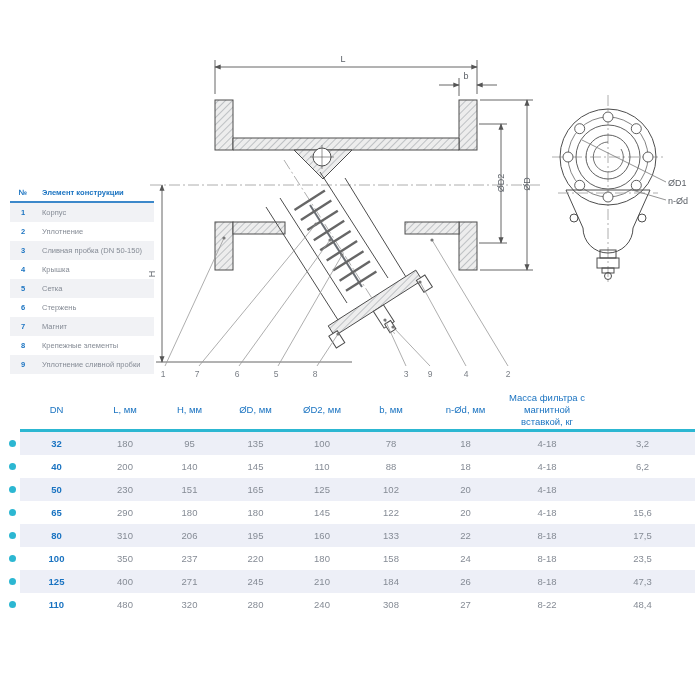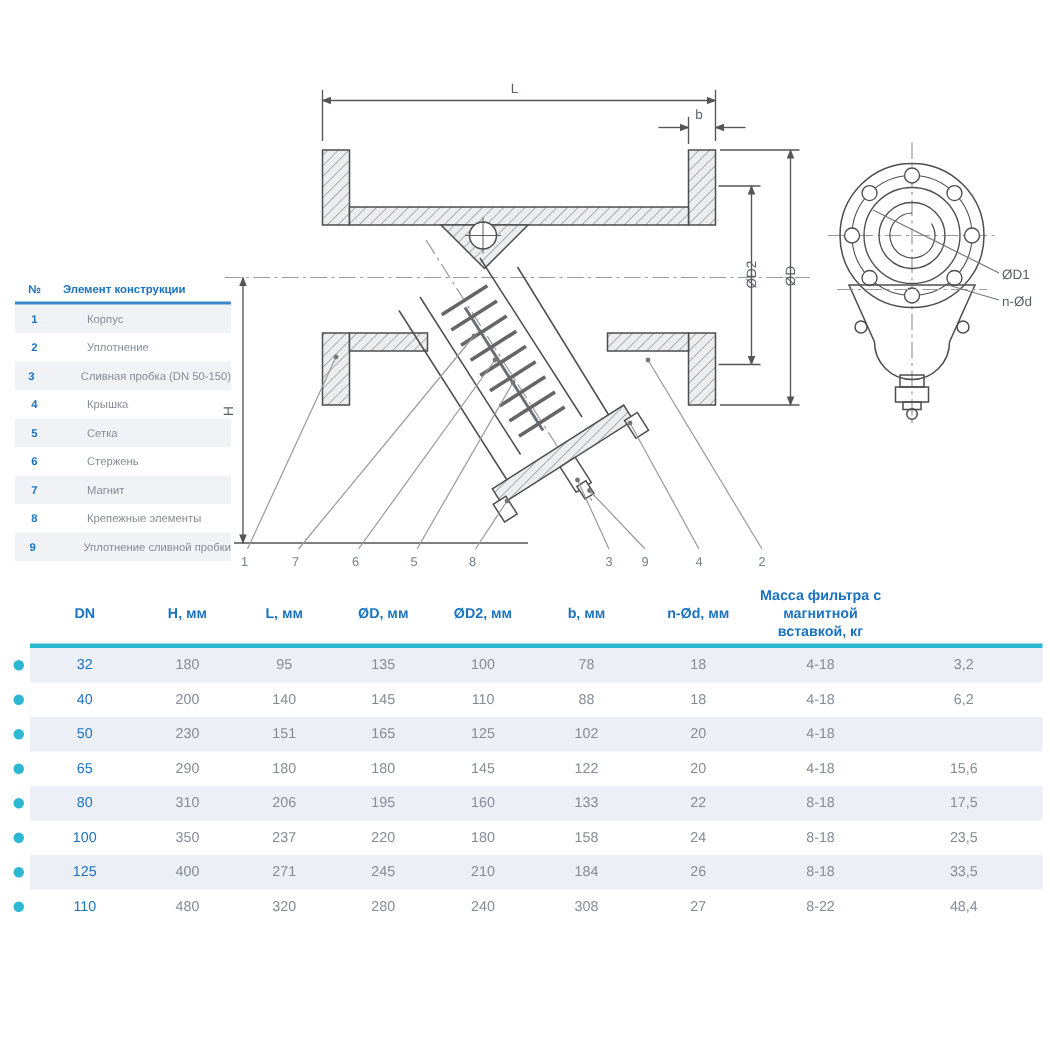--- a/index.html
+++ b/index.html
@@ -16,32 +16,32 @@
 
   
   .parts{position:absolute; left:10px; top:184px; width:144px; font-size:7.5px; z-index:2; background:transparent;}
   .p-head{display:flex; align-items:center; height:17px; color:var(--blue); font-weight:bold; font-size:7.6px;}
   .p-head .p-num{width:26px; text-align:center;}
   .p-head .p-name{padding-left:6px;}
   .p-rule{height:2px; background:var(--blue); opacity:.85;}
   .p-row{display:flex; align-items:center; height:19px; white-space:nowrap;}
   .p-row.shade{background:var(--pshade);}
   .p-row .p-num{width:26px; text-align:center; color:var(--blue); font-weight:bold;}
-  .p-row .p-name{padding-left:6px; color:var(--gray);margin-left:16px;}
+  .p-row .p-name{padding-left:6px; color:var(--gray);}
 
   
   .dims{position:absolute; left:0; top:391px; width:700px; font-size:9.5px;}
   .dt-grid{display:grid; grid-template-columns:73px 64px 65px 67px 66px 72px 77px 86px 105px; margin-left:20px;}
   .dt-cell{display:flex; align-items:center; justify-content:center; text-align:center; color:var(--gray);}
-  .dt-cell.head{color:var(--blue); font-weight:bold; min-height:38px; line-height:1.2;}
+  .dt-cell.head{color:var(--blue); font-weight:normal; min-height:38px; line-height:1.2;}
   .dt-cell.mass{line-height:1.25;}
   .cyan-rule{height:3px; background:var(--cyan); margin-left:20px; width:675px;}
   .dt-row{position:relative; height:23px; display:grid; grid-template-columns:73px 64px 65px 67px 66px 72px 77px 86px 105px; margin-left:20px; width:675px;}
   .dt-row.shade{background:var(--shade);}
-  .dt-row .dn{color:var(--blue); font-weight:normal;}
+  .dt-row .dn{color:var(--blue); font-weight:bold;}
   .bullet{position:absolute; left:-11px; top:8px; width:7px; height:7px; border-radius:50%; background:var(--cyan);}
 
   
   text{font-family:"Liberation Sans", sans-serif; fill:#5a5f66;}
   .dim-t{font-size:9px;}
   .co-t{font-size:8.5px; fill:#7a7f86;}
 </style>
 </head>
 <body>
 
@@ -243,22 +243,22 @@
         <div class="p-row shade">
           <span class="p-num">9</span>
           <span class="p-name">Уплотнение сливной пробки</span>
         </div>
       </div>
   </div>
 
   <div class="dims">
     <div class="dt-grid">
         <div class="dt-cell head">DN</div>
+        <div class="dt-cell head">L, мм</div>
         <div class="dt-cell head">H, мм</div>
-        <div class="dt-cell head">L, мм</div>
         <div class="dt-cell head">ØD, мм</div>
         <div class="dt-cell head">ØD2, мм</div>
         <div class="dt-cell head">b, мм</div>
         <div class="dt-cell head">n-Ød, мм</div>
         <div class="dt-cell head mass">Масса фильтра с магнитной вставкой, кг</div>
       </div>
     <div class="cyan-rule"></div>
     <div>
         <div class="dt-row shade">
           <span class="bullet"></span>
@@ -334,21 +334,21 @@
         <div class="dt-row shade">
           <span class="bullet"></span>
           <div class="dt-cell dn">125</div>
           <div class="dt-cell">400</div>
           <div class="dt-cell">271</div>
           <div class="dt-cell">245</div>
           <div class="dt-cell">210</div>
           <div class="dt-cell">184</div>
           <div class="dt-cell">26</div>
           <div class="dt-cell">8-18</div>
-          <div class="dt-cell">33,5</div>
+          <div class="dt-cell">47,3</div>
         </div>
         <div class="dt-row">
           <span class="bullet"></span>
           <div class="dt-cell dn">110</div>
           <div class="dt-cell">480</div>
           <div class="dt-cell">320</div>
           <div class="dt-cell">280</div>
           <div class="dt-cell">240</div>
           <div class="dt-cell">308</div>
           <div class="dt-cell">27</div>

